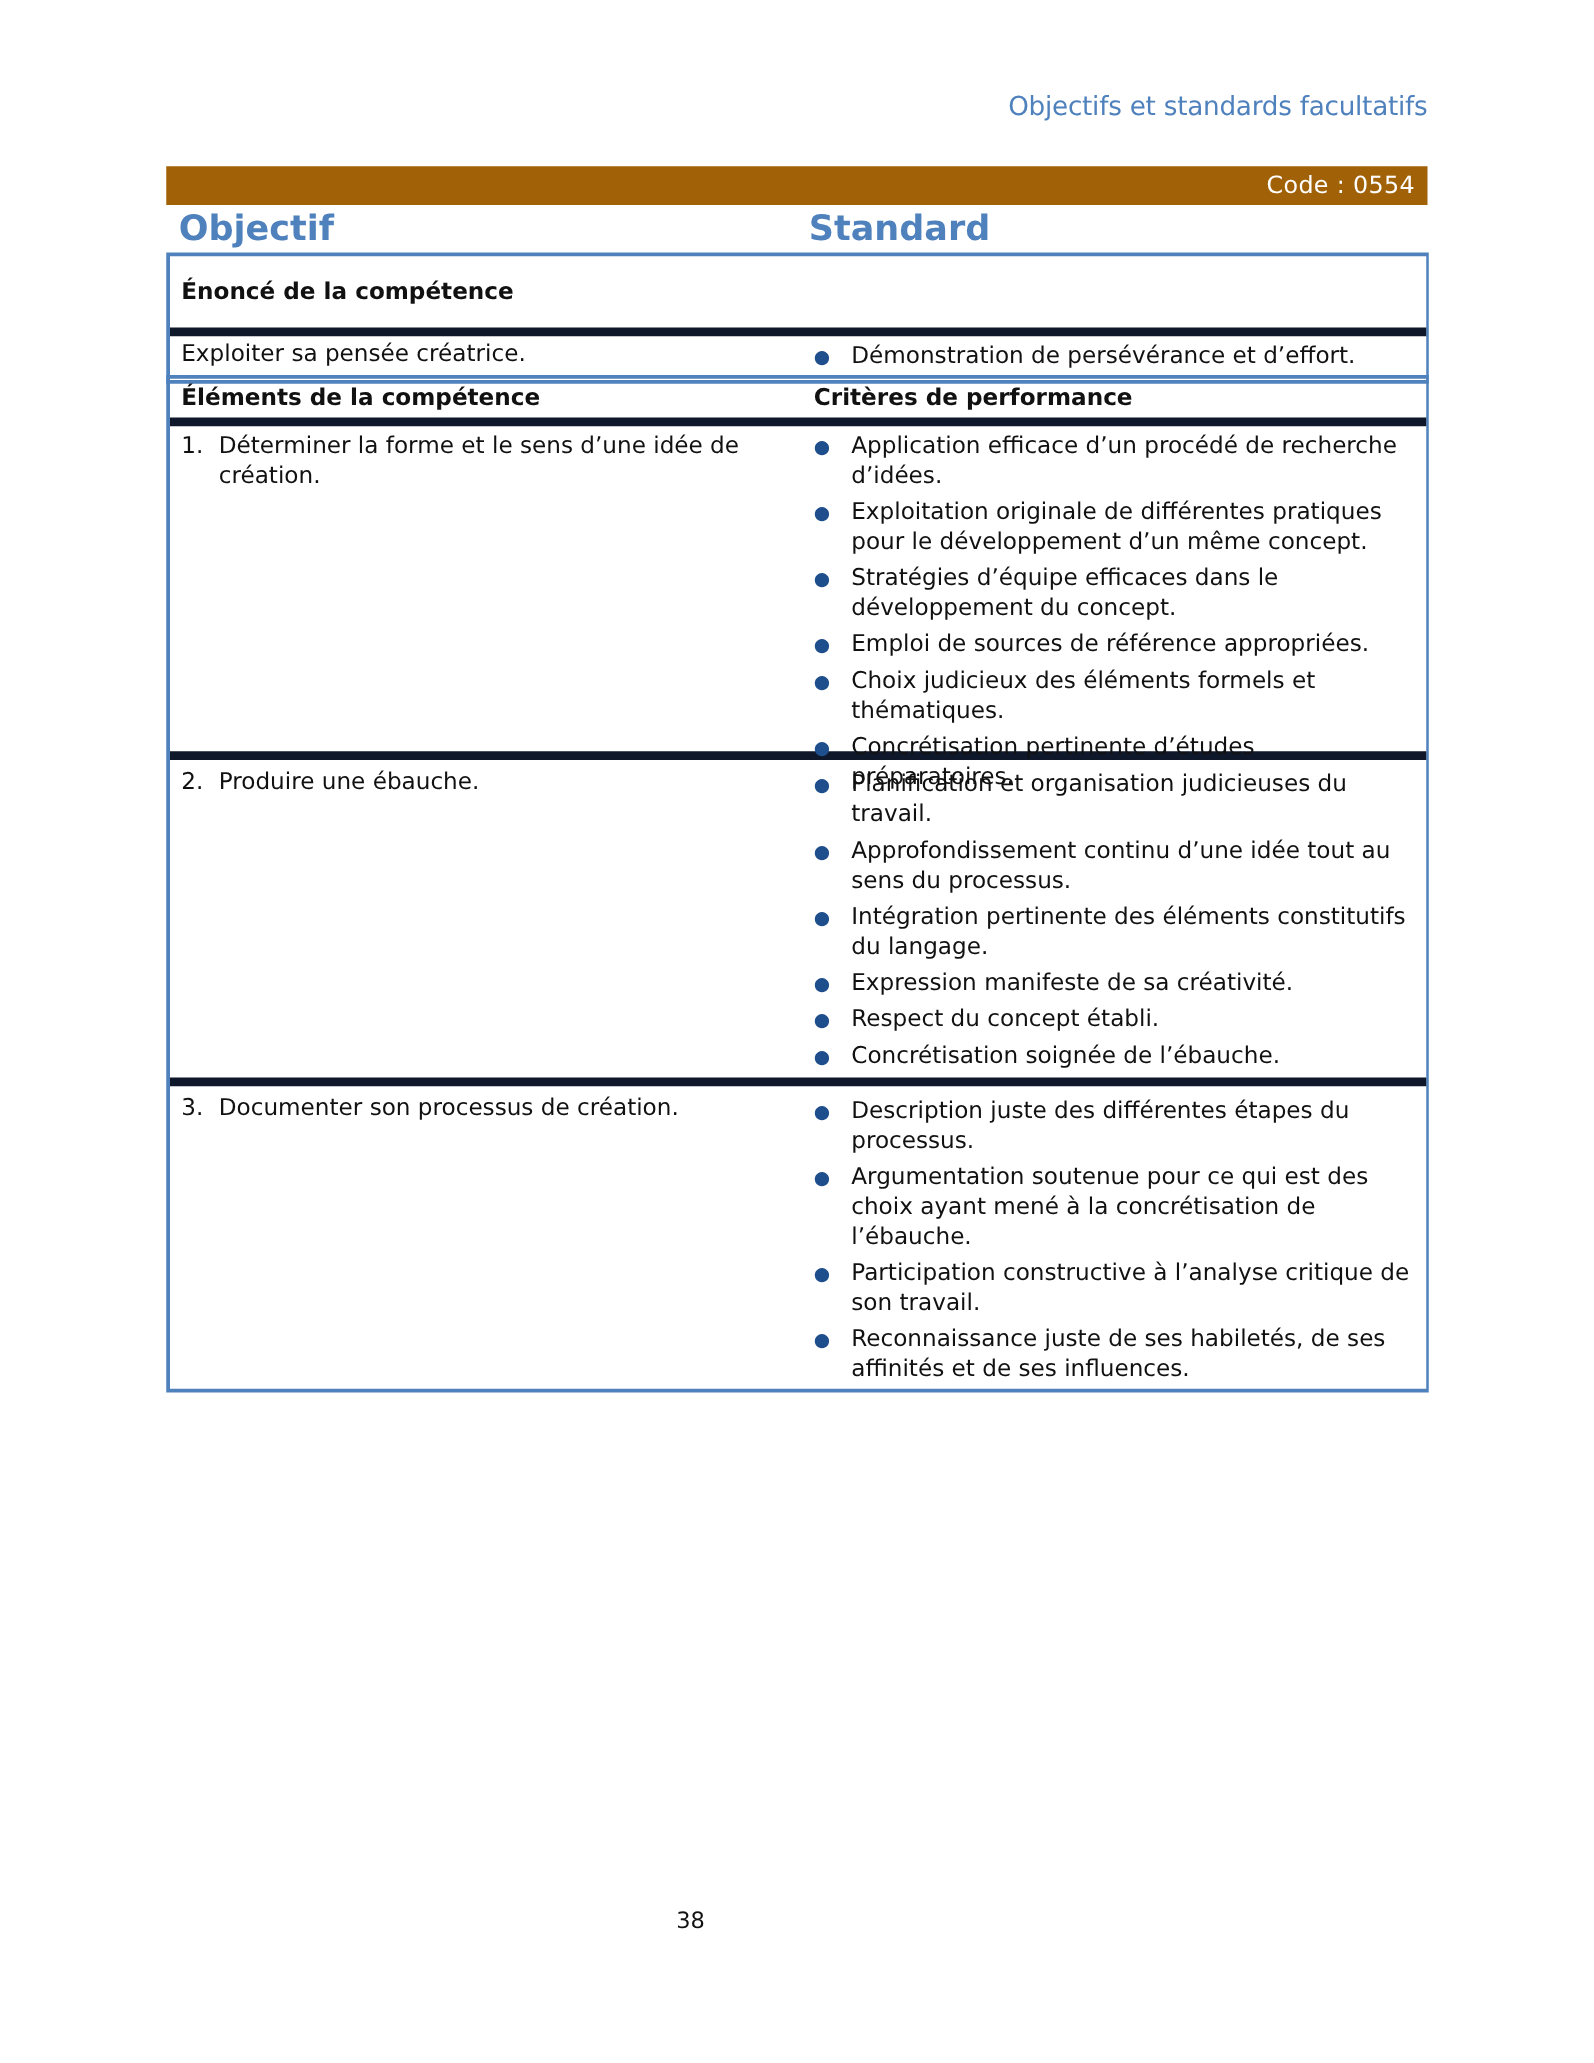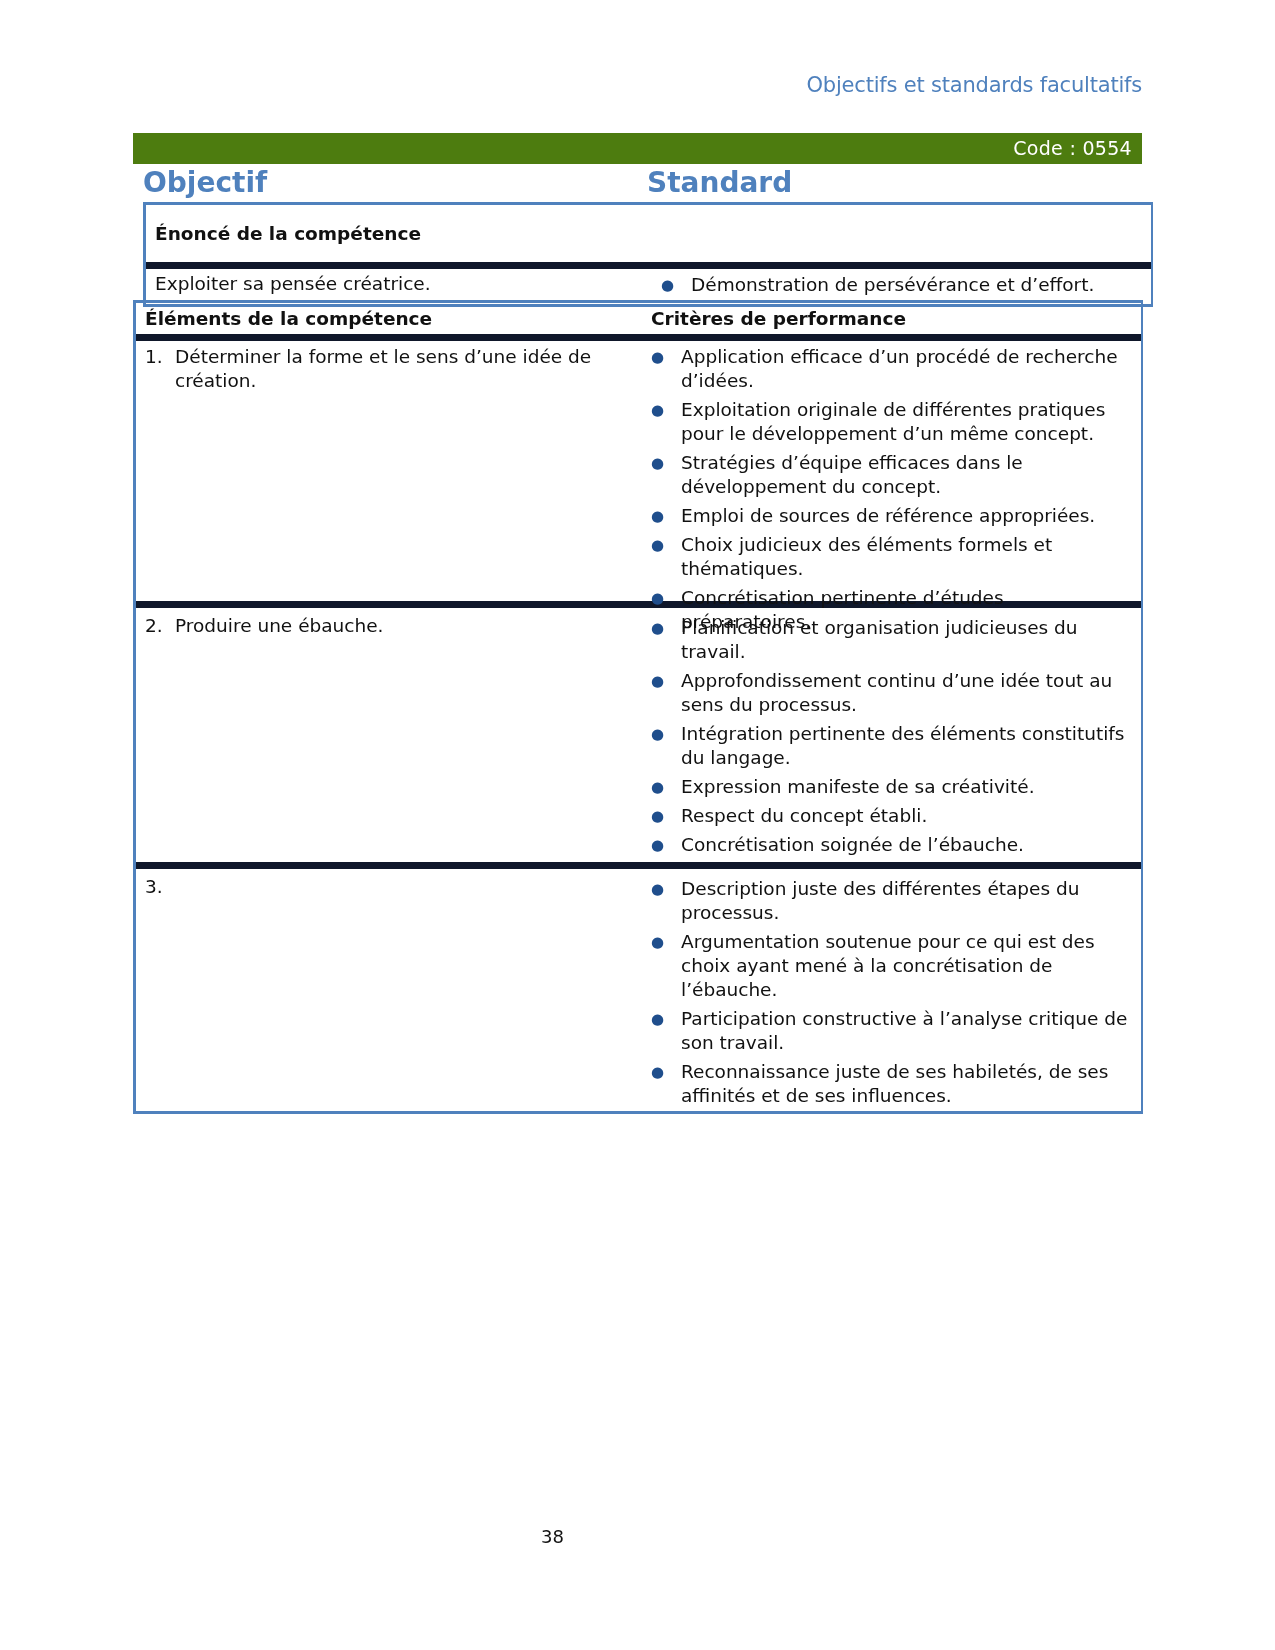--- a/index.html
+++ b/index.html
@@ -1,18 +1,18 @@
 <!DOCTYPE html>
 <html><head>
 <meta charset="utf-8">
 <style>
   html, body { margin: 0; padding: 0; background: #ffffff; }
   body { width: 1275px; height: 1650px; position: relative; font-family: "DejaVu Sans", sans-serif; color: #111; }
   .hdr { position: absolute; right: 133px; top: 72px; text-align: right; color: #4f81bd; font-size: 21px; line-height: 26px; letter-spacing: -0.2px; }
-  .bar { position: absolute; left: 133px; top: 133px; width: 1009px; height: 31px; background: #4d7c0f; }
+  .bar { position: absolute; left: 133px; top: 133px; width: 1009px; height: 31px; background: #a16207; }
   .bar .code { position: absolute; right: 10px; top: 4px; color: #ffffff; font-size: 19px; letter-spacing: 0.3px; }
   .colhead { position: absolute; top: 166px; font-weight: bold; color: #4f81bd; font-size: 28px; }
   .tbl { position: absolute; left: 133px; width: 1005px; border: 2px solid #4f81bd; border-width: 3px 2px 3px 3px; box-sizing: content-box; }
   .row { display: flex; border-top: 7px solid #0f172a; }
   .row:first-child { border-top: none; }
   .cl { width: 506px; padding: 0 0 0 9px; box-sizing: border-box; font-size: 18.5px; }
   .cr { flex: 1; padding: 0 0 0 9px; box-sizing: border-box; font-size: 18.5px; }
   .b { font-weight: bold; font-size: 18.5px; }
   .num { display: flex; padding-top: 4px; line-height: 24px; }
   .num .n { width: 30px; flex: none; }
@@ -29,21 +29,21 @@
   <div>Objectifs et standards facultatifs</div>
 </div>
 
 <div class="bar">
   <span class="code">Code : 0554</span>
 </div>
 
 <div class="colhead" style="left:143px;">Objectif</div>
 <div class="colhead" style="left:647px;">Standard</div>
 
-<div class="tbl" style="top:202px;margin-left:10px;">
+<div class="tbl" style="top:202px;">
   <div class="row" style="height:57px;">
     <div class="cl b" style="display:flex;align-items:center;">Énoncé de la compétence</div>
   </div>
   <div class="row" style="height:35px;">
     <div class="cl" style="padding-top:4px;">Exploiter sa pensée créatrice.</div>
     <div class="cr">
       <ul class="crit" style="padding-top:4px;">
         <li>
             <span class="dot">●</span>
             <span class="t">Démonstration de persévérance et d’effort.</span>
@@ -130,20 +130,21 @@
             <span class="t">Concrétisation soignée de l’ébauche.</span>
           </li>
       </ul>
     </div>
   </div>
 
   <div class="row" style="height:242px;">
     <div class="cl">
       <div class="num" style="padding-top:6px;">
         <span class="n">3.</span>
+        <span>Documenter son processus de création.</span>
       </div>
     </div>
     <div class="cr">
       <ul class="crit" style="padding-top:8px;">
         <li>
             <span class="dot">●</span>
             <span class="t">Description juste des différentes étapes du processus.</span>
           </li>
         <li>
             <span class="dot">●</span>

